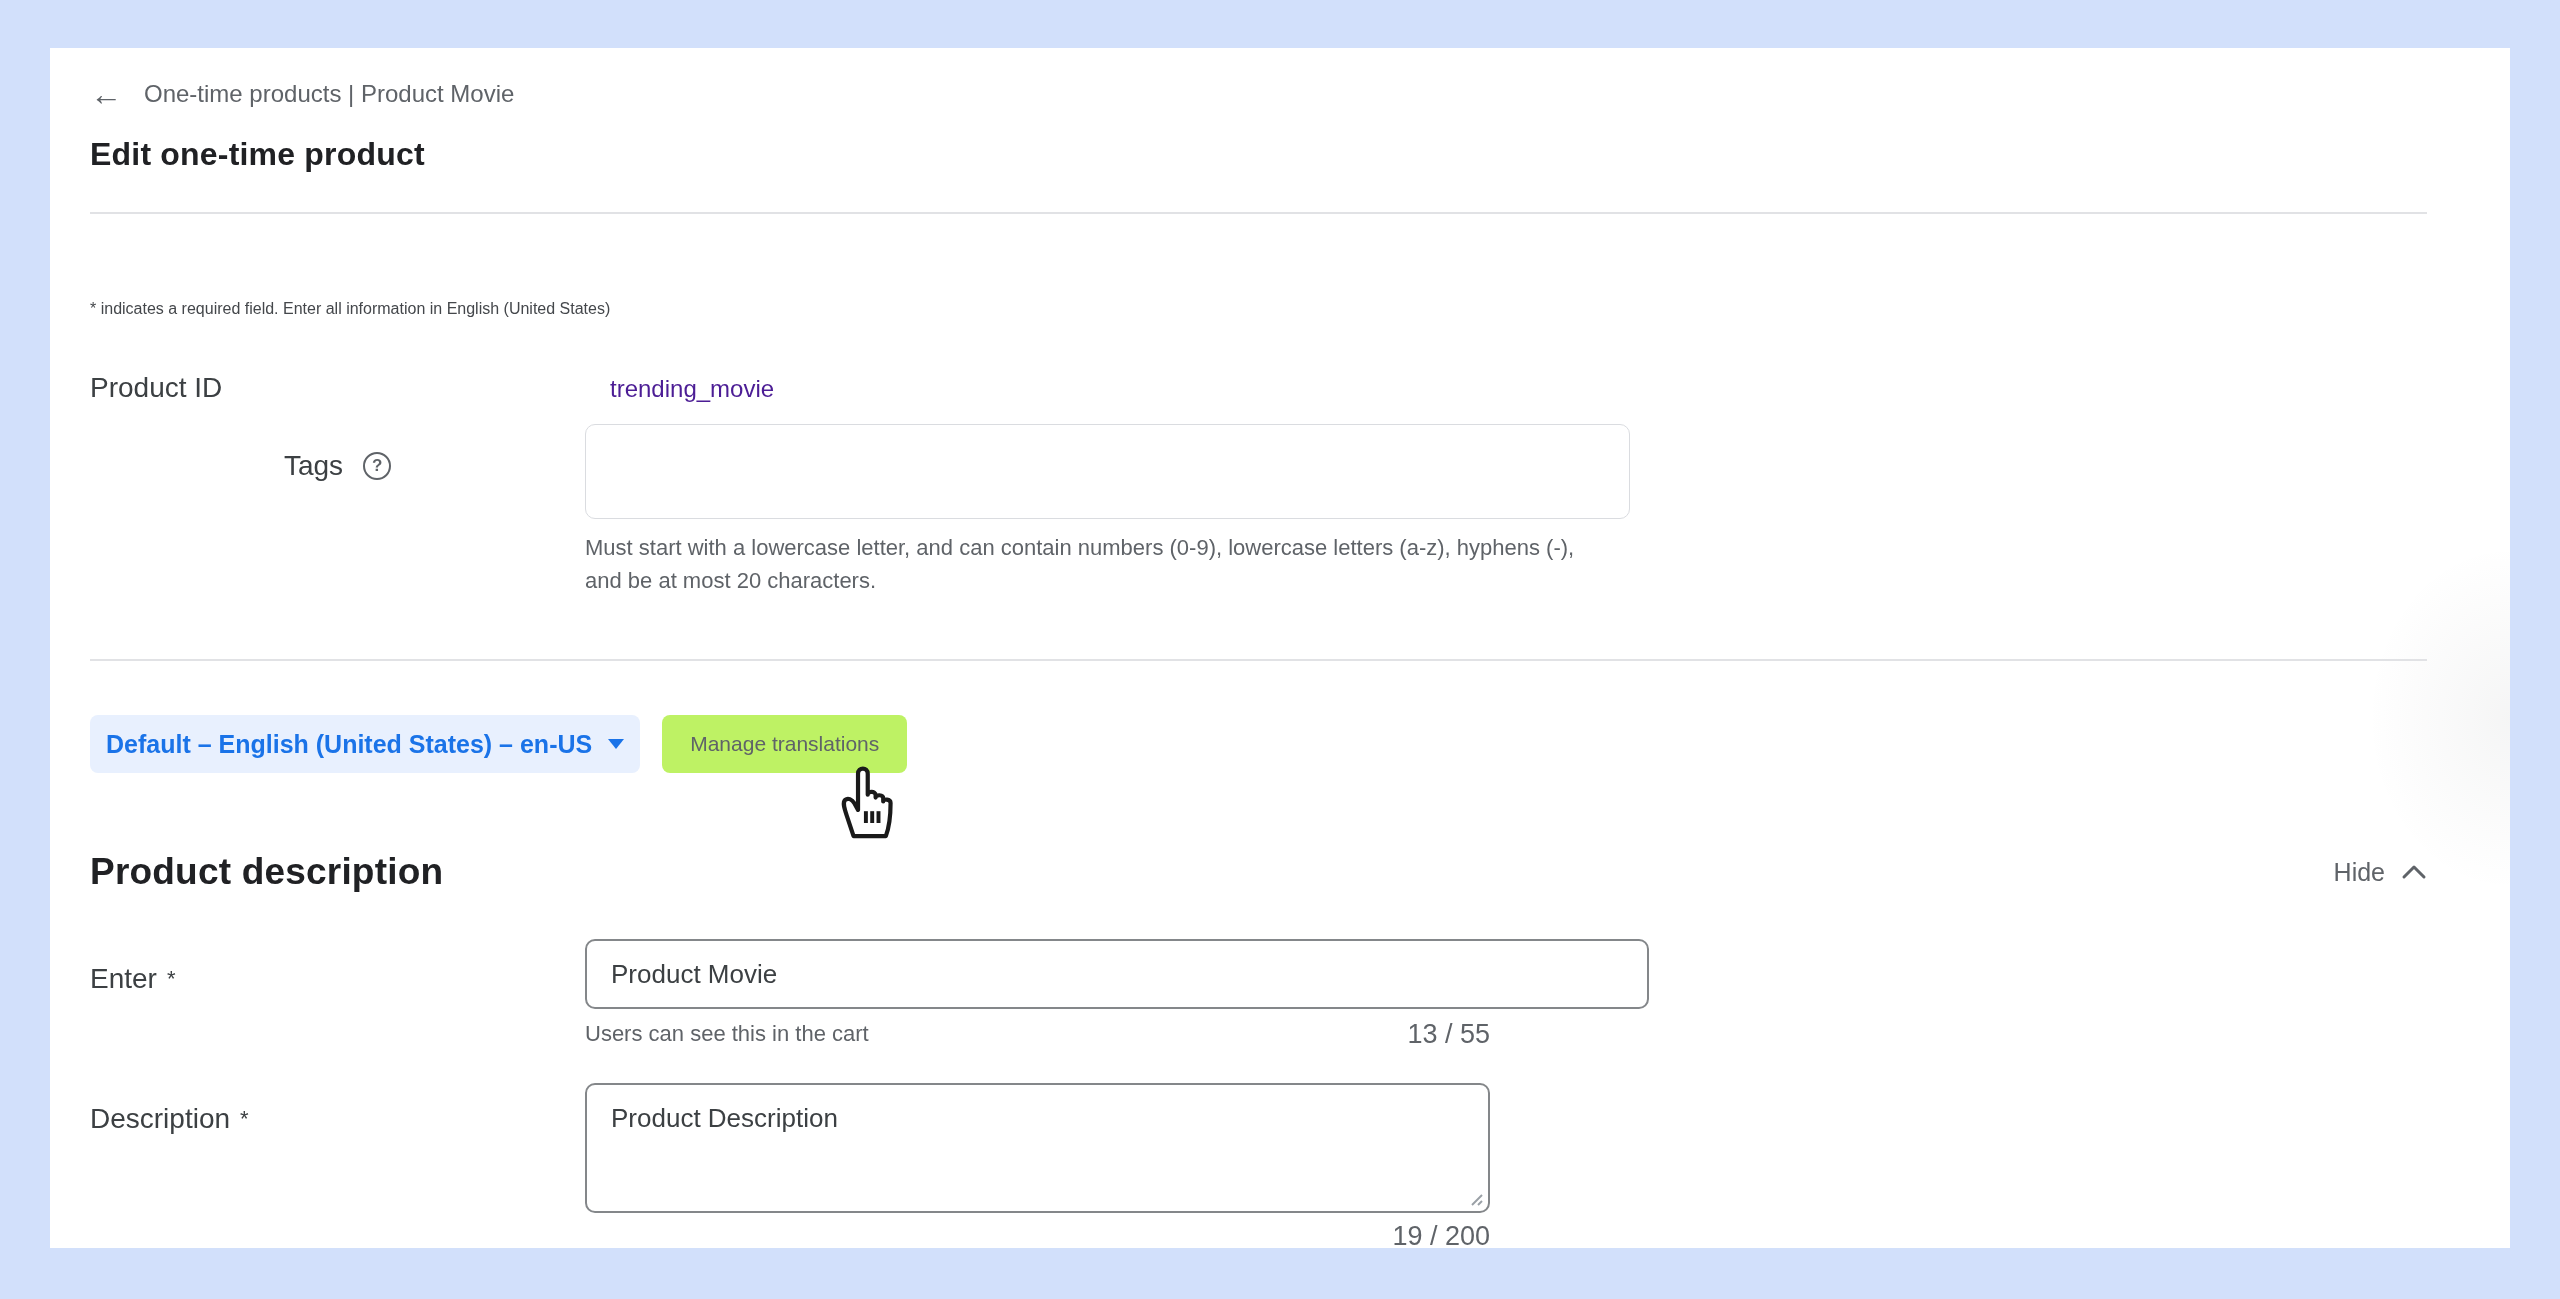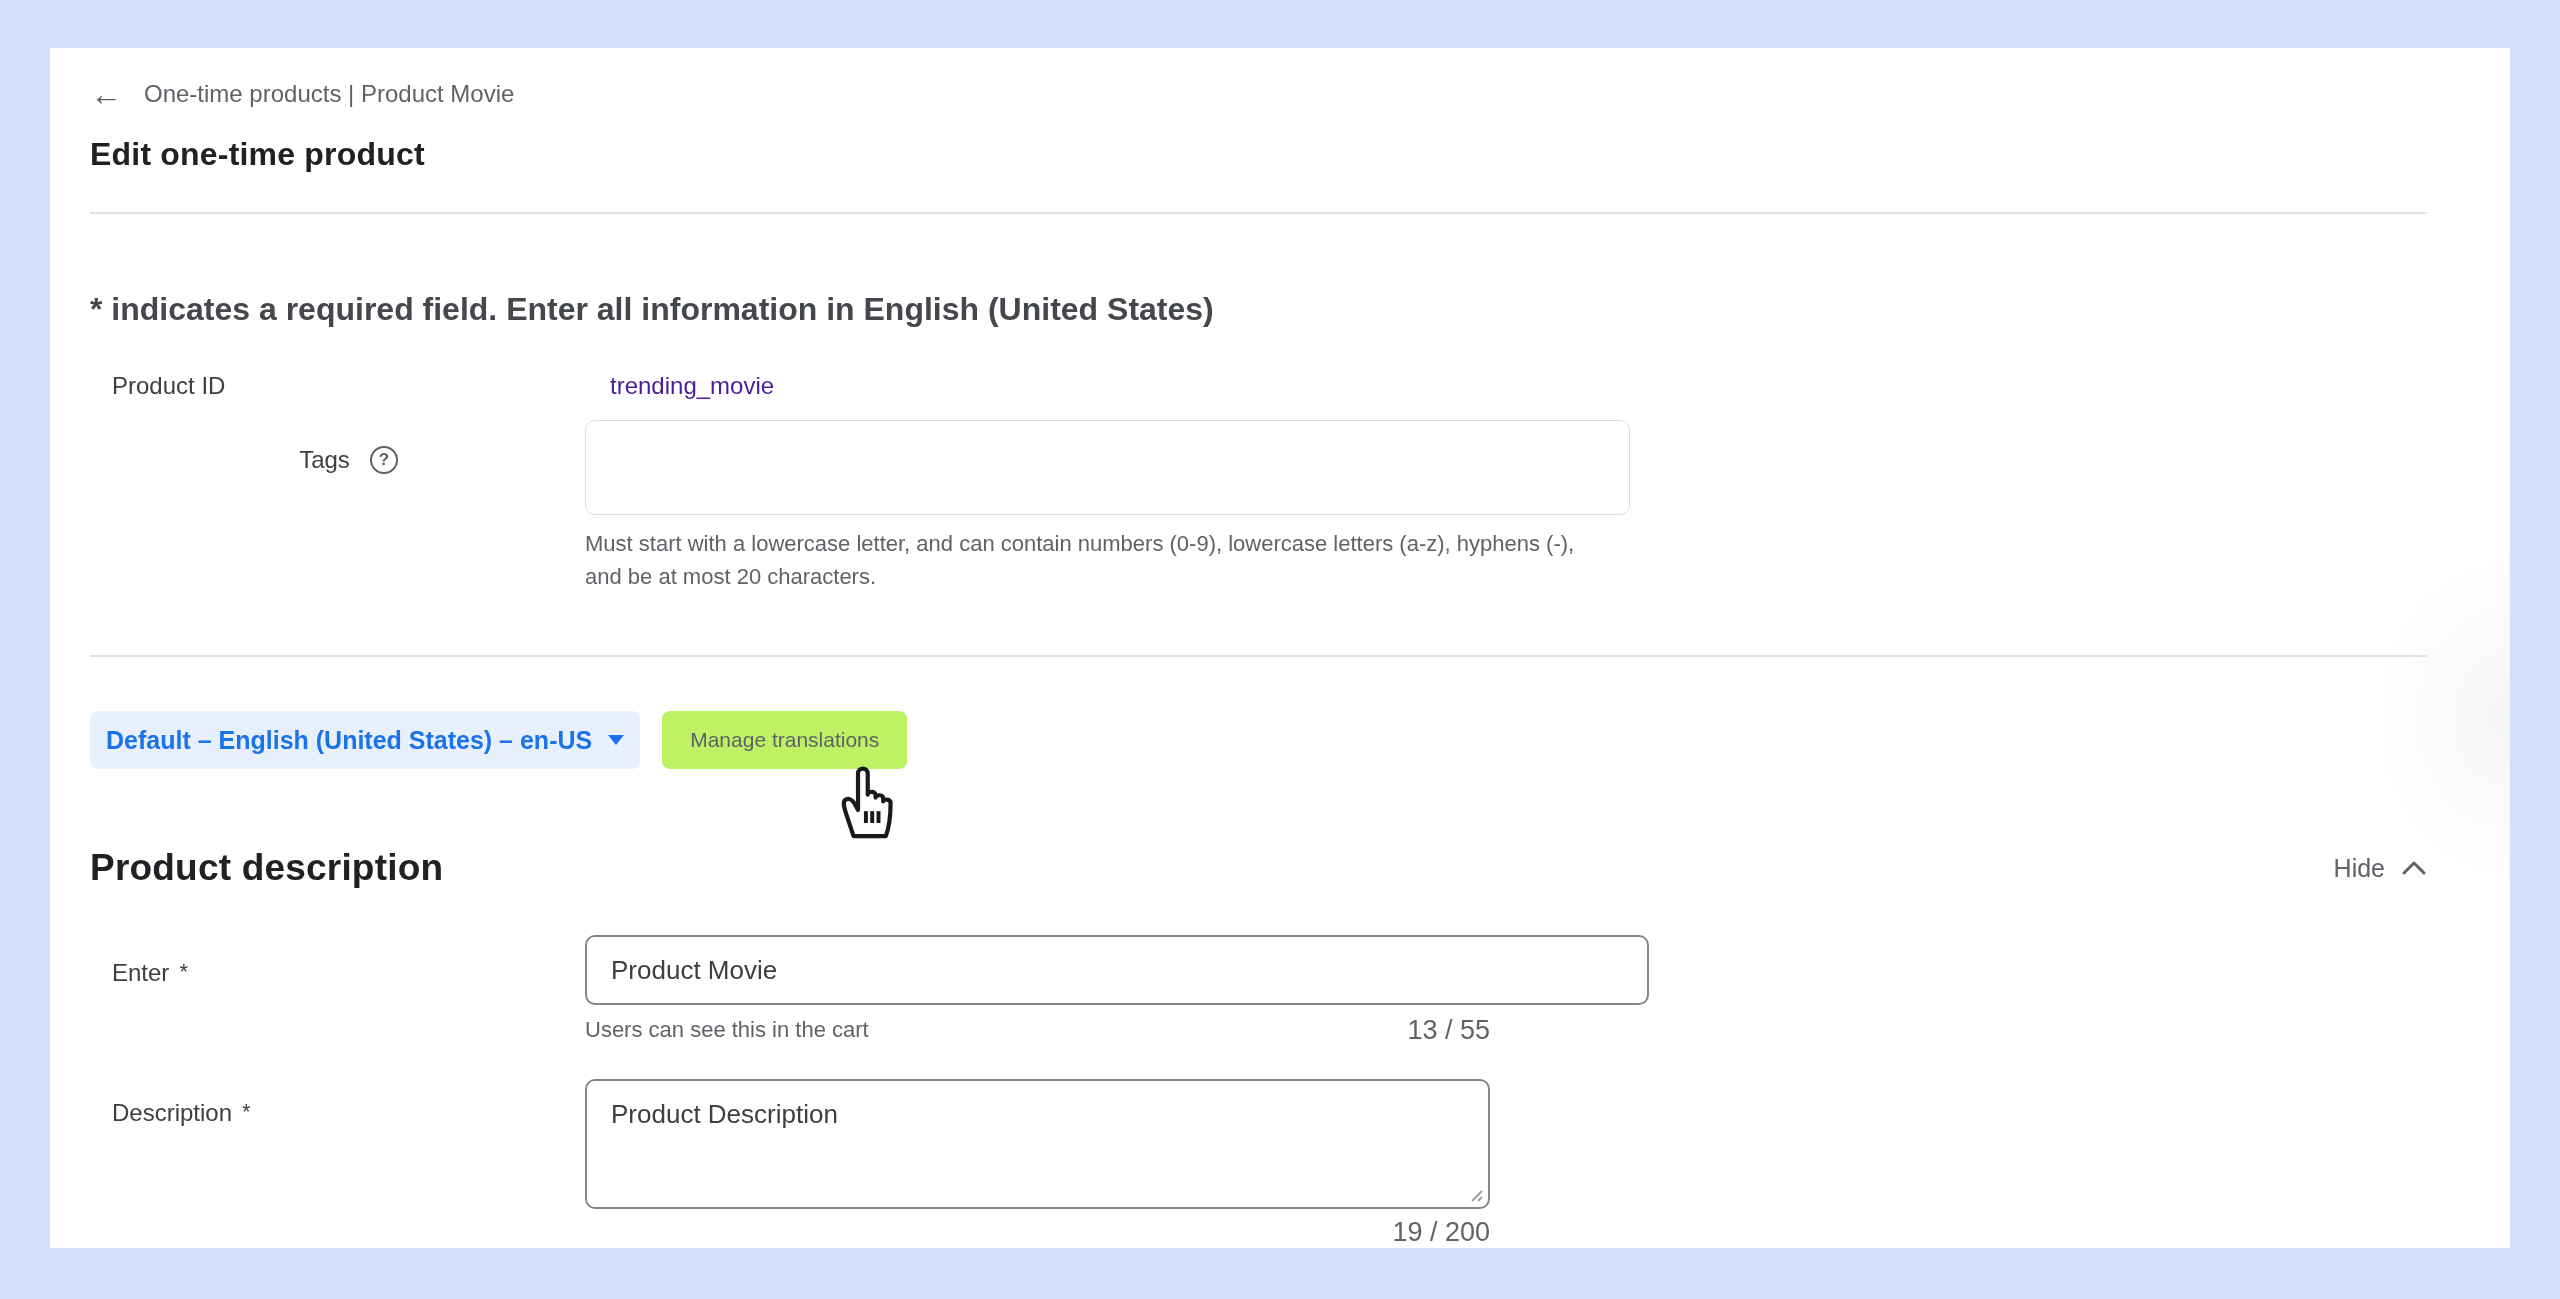--- a/index.html
+++ b/index.html
@@ -44,28 +44,28 @@
     margin-top:16px;
     font-size:32px; font-weight:700; color:#202124;
     letter-spacing:0.2px;
     line-height:56px;
   }
   .divider { border:none; border-top:2px solid #e1e2e5; margin-top:30px; }
   .divider-2 { border:none; border-top:2px solid #e1e2e5; margin-top:62px; }
 
   .required-note {
     margin-top:80px;
-    font-size:32px; color:#44474b; line-height:30px;font-weight:bold;
+    font-size:16px; color:#44474b; line-height:30px;
   }
 
   
   .form-row { display:flex; }
   .label-col { width:495px; flex:0 0 495px; }
   .field-col { flex:1; }
-  .field-label { font-size:24px; color:#3c4043;margin-left:22px; }
+  .field-label { font-size:28px; color:#3c4043; }
   .asterisk { font-size:22px; color:#3c4043; margin-left:10px; vertical-align:2px; }
 
   .row-product-id { margin-top:48px; align-items:baseline; }
   .product-id-value { font-size:24px; color:#4c1d95; padding-left:25px; }
 
   .row-tags { margin-top:20px; }
   .tags-label-wrap { display:flex; align-items:center; gap:20px; padding-top:26px;justify-content:center; }
   .help-icon {
     width:28px; height:28px; border:2px solid #5f6368; border-radius:50%;
     display:inline-flex; align-items:center; justify-content:center;

